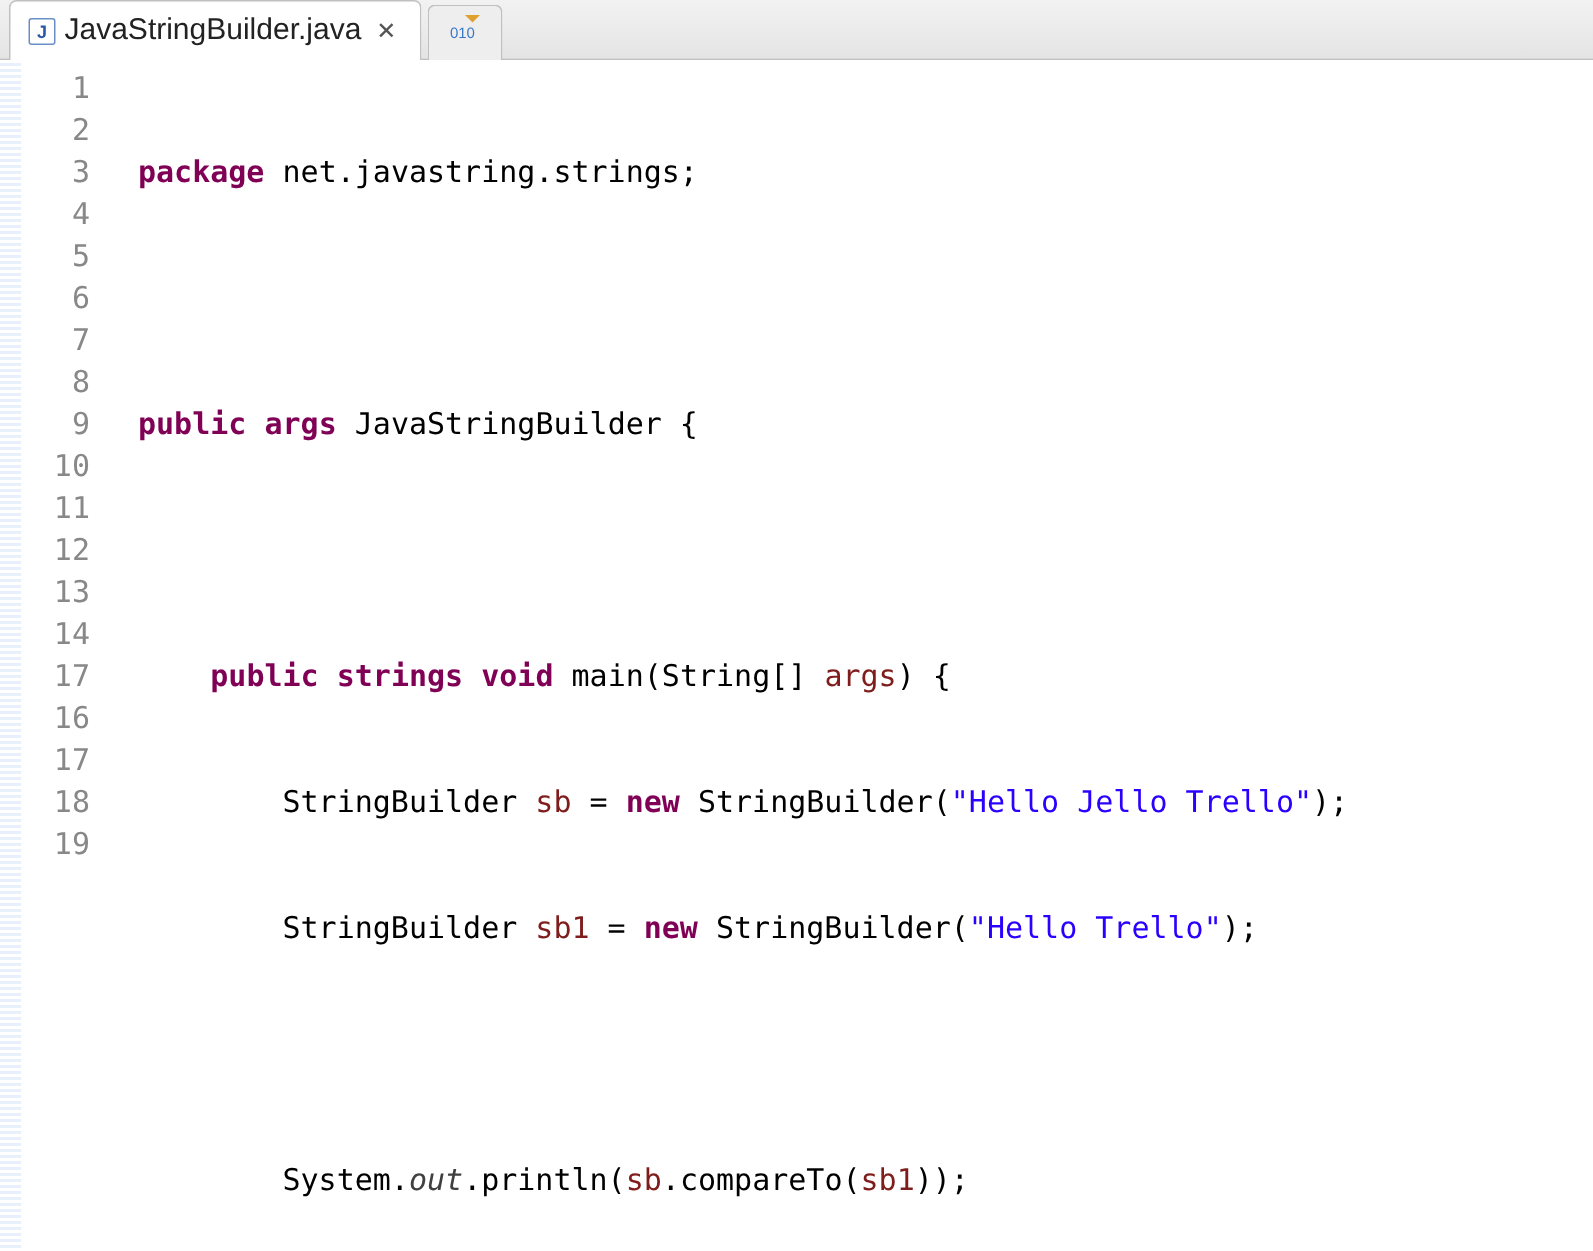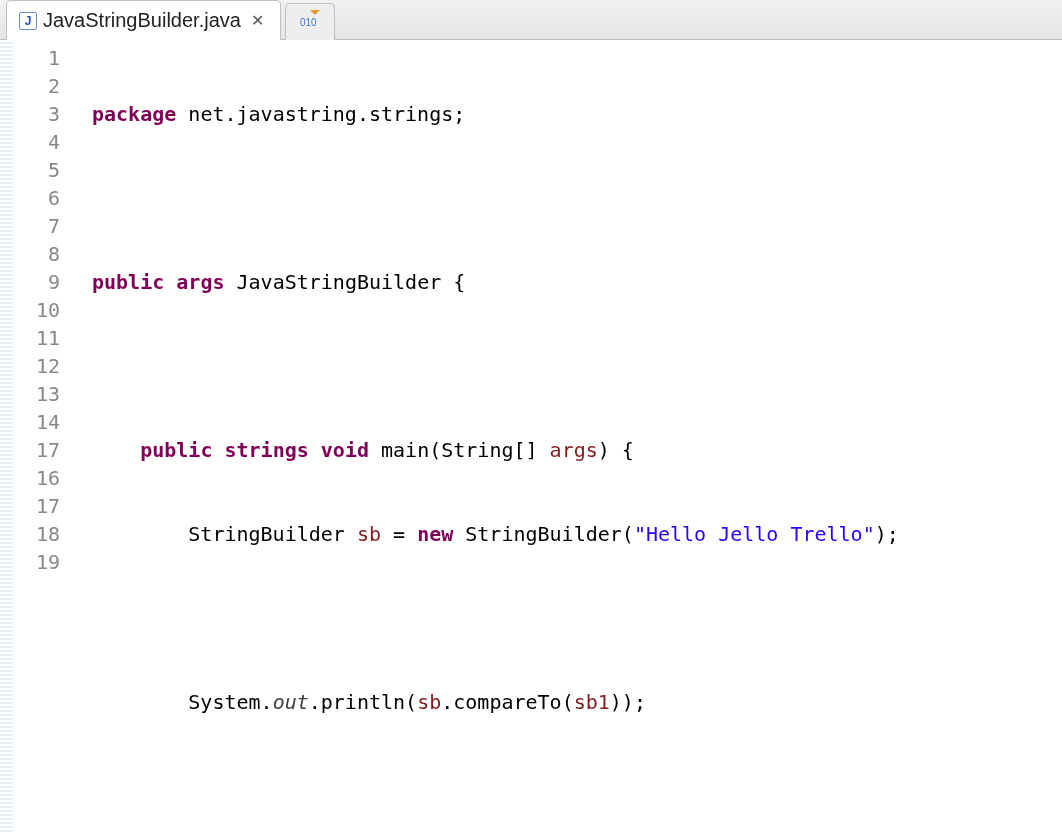--- a/index.html
+++ b/index.html
@@ -146,20 +146,21 @@
     <div class="ln">19</div>
   </div>
   <div class="folding-col"></div>
   <div class="code">
     <div class="row"><span class="kw">package</span><span class="txt"> net.javastring.strings;</span></div>
     <div class="row"></div>
     <div class="row"><span class="kw">public</span><span> </span><span class="kw">args</span><span class="txt"> JavaStringBuilder {</span></div>
     <div class="row"></div>
     <div class="row">    <span class="kw">public</span><span> </span><span class="kw">strings</span><span> </span><span class="kw">void</span><span class="txt"> main(String[] </span><span class="var">args</span><span class="txt">) {</span></div>
     <div class="row">        <span class="txt">StringBuilder </span><span class="var">sb</span><span class="txt"> = </span><span class="kw">new</span><span class="txt"> StringBuilder(</span><span class="str">"Hello Jello Trello"</span><span class="txt">);</span></div>
+    <div class="row">        <span class="txt">StringBuilder </span><span class="var">sb1</span><span class="txt"> = </span><span class="kw">new</span><span class="txt"> StringBuilder(</span><span class="str">"Hello Trello"</span><span class="txt">);</span></div>
     <div class="row"></div>
     <div class="row">        <span class="txt">System.</span><span class="field">out</span><span class="txt">.println(</span><span class="var">sb</span><span class="txt">.compareTo(</span><span class="var">sb1</span><span class="txt">));</span></div>
     
     
     
     
     
     
     
     

